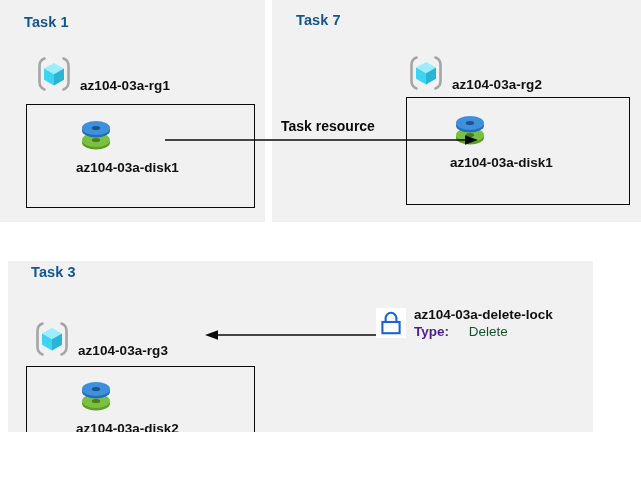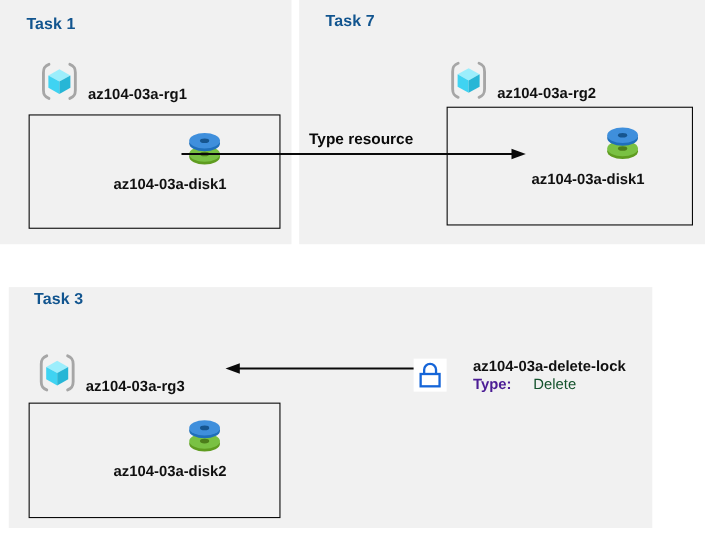--- a/index.html
+++ b/index.html
@@ -8,21 +8,21 @@
     padding: 0;
     background: #ffffff;
   }
   body {
     font-family: "Liberation Sans", sans-serif;
     -webkit-font-smoothing: antialiased;
   }
   #canvas {
     position: relative;
     width: 641px;
-    height: 487px;
+    height: 432px;
     background: #ffffff;
     overflow: hidden;
   }
 
   
   .panel {
     position: absolute;
     background: #f1f1f1;
   }
   #panel-task1 { left: 0px;   top: 0px;   width: 265px; height: 222px; }
@@ -71,21 +71,21 @@
     font-weight: bold;
     color: #101010;
     letter-spacing: 0.05px;
   }
 
   
   .disk-group {
     position: absolute;
     display: flex;
     flex-direction: column;
-    align-items: flex-end;
+    align-items: flex-start;
     white-space: nowrap;
   }
   #disk-group-1 { left: 76px;  top: 113px; width: 130px; }
   #disk-group-2 { left: 450px; top: 108px; width: 136px; }
   #disk-group-3 { left: 76px;  top: 374px; width: 130px; }
 
   .disk-icon { width: 40px; height: 42px; display: block; }
   .disk-caption {
     margin-top: 5px;
     font-size: 13.5px;
@@ -104,24 +104,24 @@
     font-weight: bold;
     color: #0a0a0a;
     white-space: nowrap;
   }
   #label-move { left: 281px; top: 118px; }
 
   
   #lock-block {
     position: absolute;
     left: 376px;
-    top: 325px;
+    top: 307px;
     display: flex;
     align-items: flex-start;
-    gap: 24px;
+    gap: 8px;
     white-space: nowrap;
   }
   .lock-icon-wrap {
     background: #ffffff;
     width: 30px;
     height: 30px;
     display: flex;
     align-items: center;
     justify-content: center;
     flex: 0 0 auto;
@@ -196,21 +196,21 @@
       <ellipse cx="20" cy="29.5" rx="14" ry="7" fill="#5f9c20"></ellipse>
       <ellipse cx="20" cy="27" rx="14" ry="7" fill="#7ac143"></ellipse>
       <ellipse cx="20" cy="27" rx="4.2" ry="2.1" fill="#4c7d1a"></ellipse>
       <ellipse cx="20" cy="17.5" rx="14" ry="7" fill="#1f6fba"></ellipse>
       <ellipse cx="20" cy="15" rx="14" ry="7" fill="#3f8fdc"></ellipse>
       <ellipse cx="20" cy="15" rx="4.2" ry="2.1" fill="#16558f"></ellipse>
     </svg>
     <span class="disk-caption">az104-03a-disk1</span>
   </div>
 
-  <div class="arrow-label" id="label-move">Type resource</div>
+  <div class="arrow-label" id="label-move">Task resource</div>
 
   <svg class="connector" id="arrow-move" viewBox="0 0 315 24" xmlns="http://www.w3.org/2000/svg">
     <line x1="0" y1="12" x2="303" y2="12" stroke="#0a0a0a" stroke-width="1.6"></line>
     <polygon points="313,12 300,7.2 300,16.8" fill="#0a0a0a"></polygon>
   </svg>
 
   <div class="panel" id="panel-task3"></div>
   <div class="task-title" id="title-task3">Task 3</div>
 
   <div class="rg-item" id="rg-item-3">

